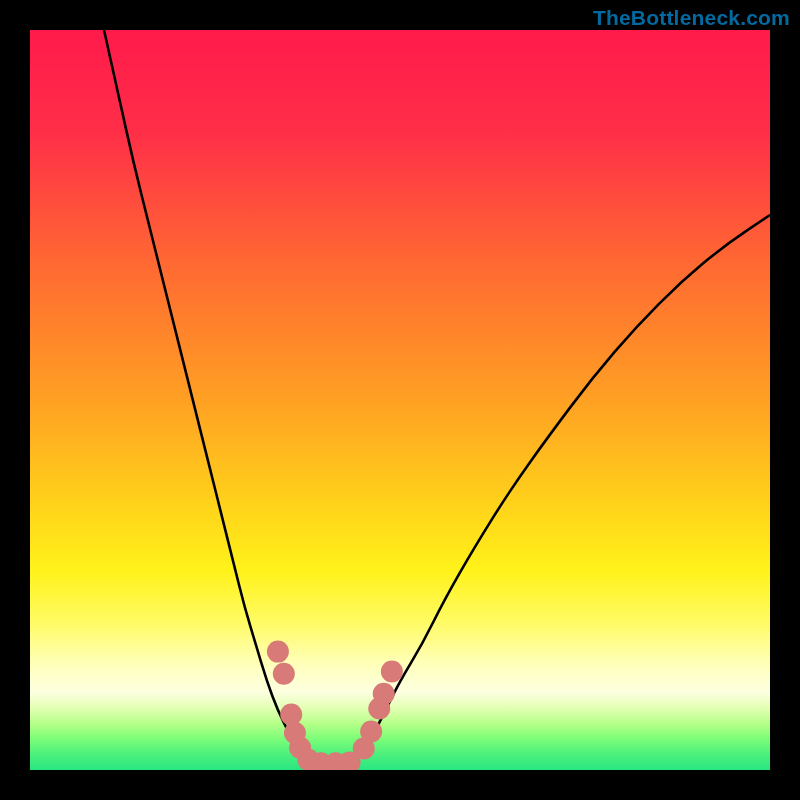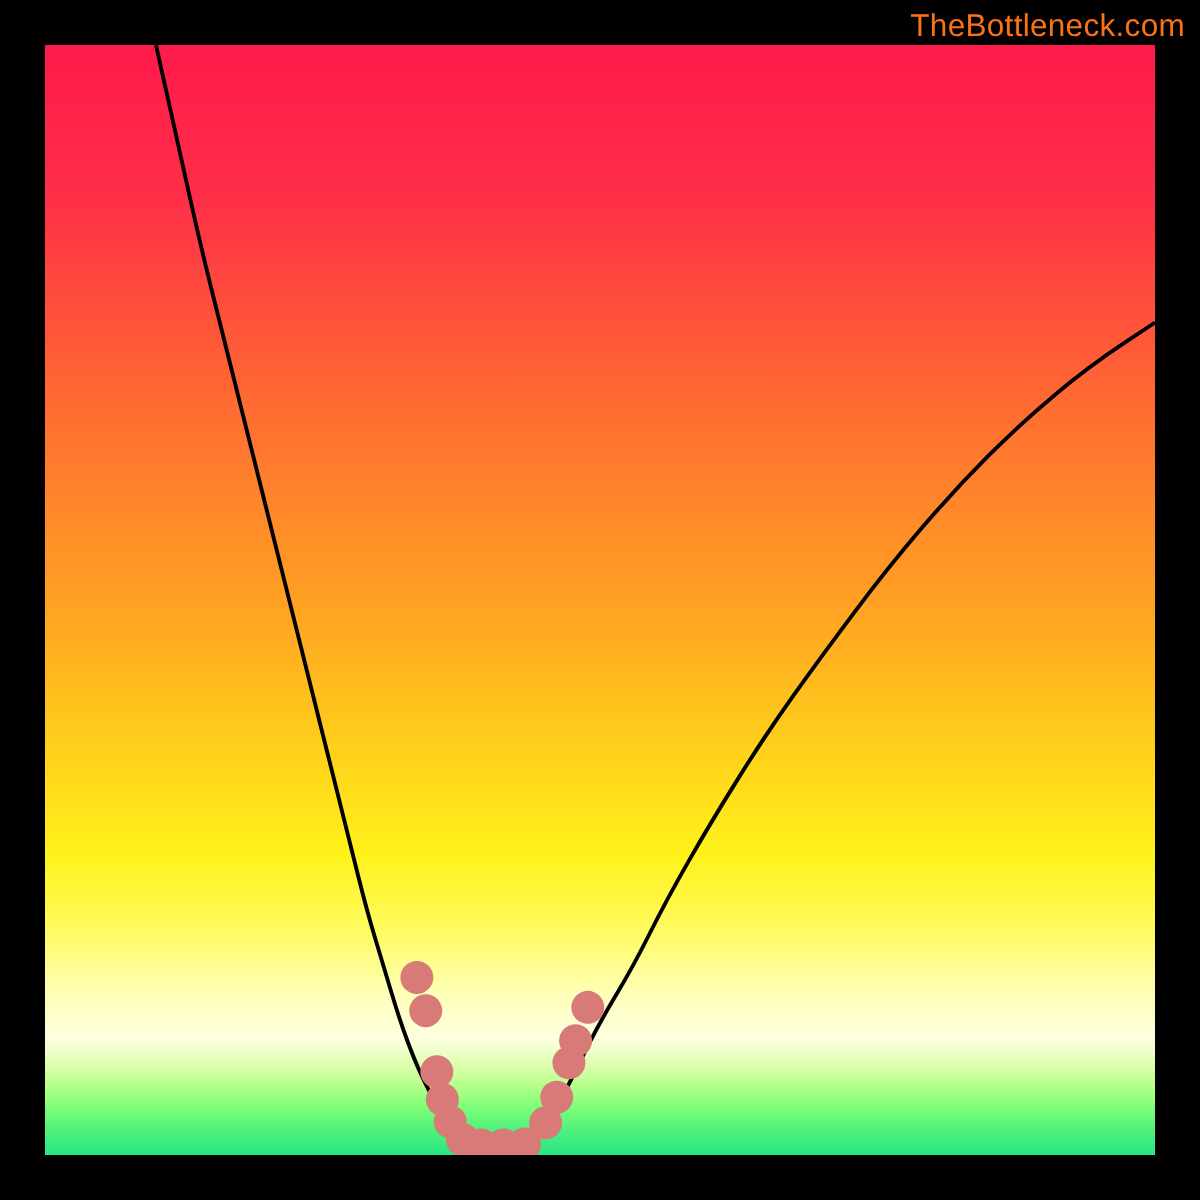--- a/index.html
+++ b/index.html
@@ -38,23 +38,23 @@
     position: absolute;
     left: 0;
     top: 0;
     width: 100%;
     height: 100%;
   }
   .watermark {
     position: absolute;
     top: 6px;
     right: 10px;
-    color: #f97316;
+    color: #0369a1;
     font-size: 21px;
-    font-weight: 400;
+    font-weight: 700;
     letter-spacing: 0.2px;
   }
 </style>
 </head>
 <body>
 
 <div class="frame">
 
   <div class="plot-area">
     <svg class="gradient" viewBox="0 0 740 740" preserveAspectRatio="none">

